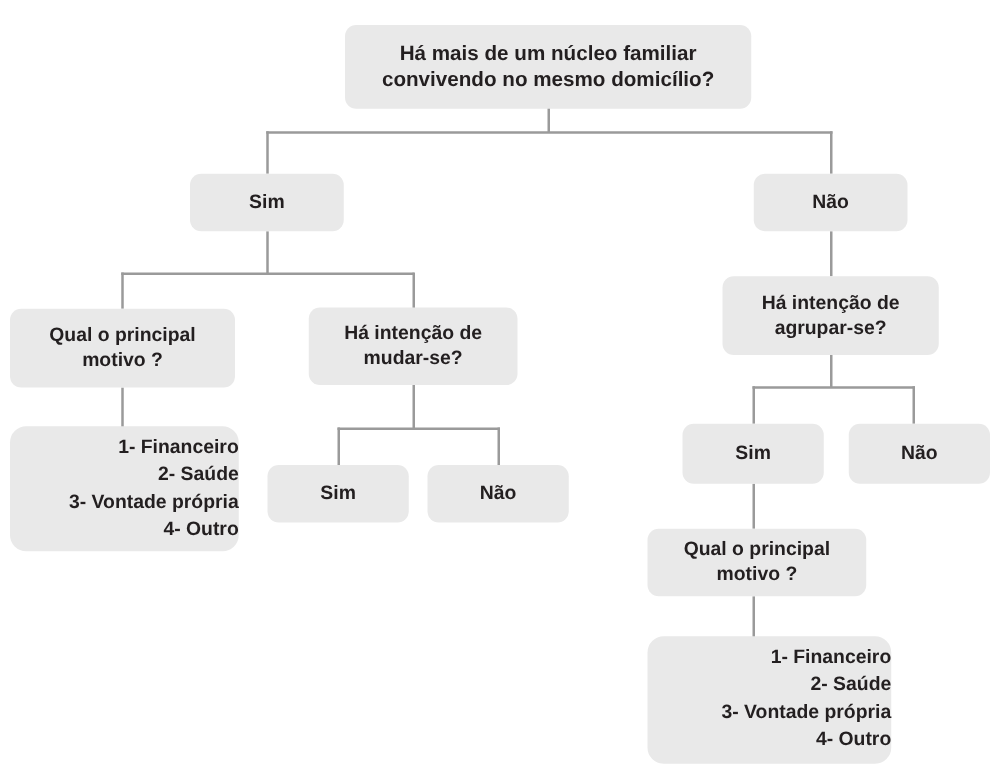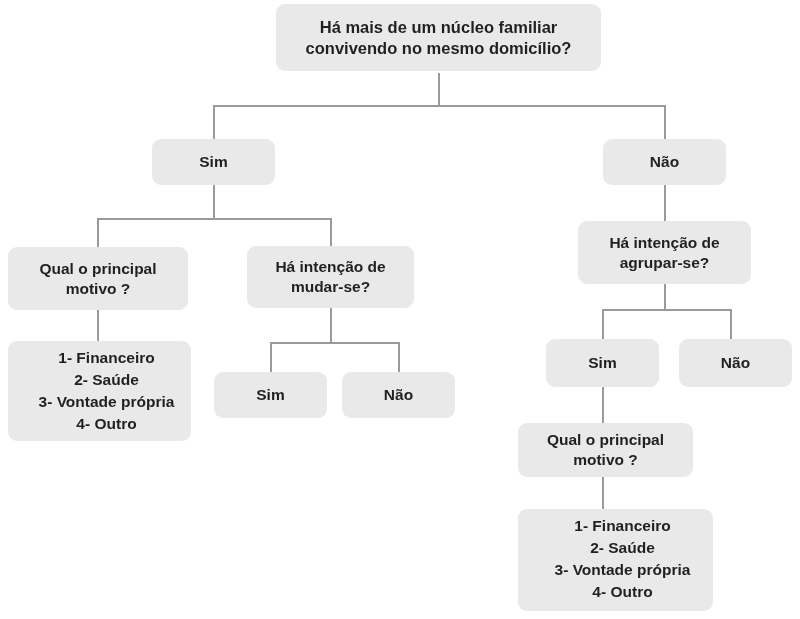--- a/index.html
+++ b/index.html
@@ -27,22 +27,23 @@
     text-align: center;
     line-height: 1.26;
     z-index: 2;
     font-weight: bold;
   }
   .node.bold {
     font-weight: bold;
   }
   .node.list {
     display: block;
-    text-align: center;
+    text-align: right;
     justify-content: flex-start;
+    border-radius: 13px;
   }
   .node .txt {
     display: block;
     width: 100%;
     white-space: pre-line;
   }
   .node.list .txt {
     white-space: pre-line;
     line-height: 1.42;
   }
@@ -80,21 +81,21 @@
 
   <div class="edge v" style="left:664px; top:284px; height:26px;"></div>
   <div class="edge h" style="left:602px; top:309px; width:130px;"></div>
   <div class="edge v" style="left:602px; top:309px; height:30px;"></div>
   <div class="edge v" style="left:730px; top:309px; height:30px;"></div>
 
   <div class="edge v" style="left:602px; top:387px; height:36px;"></div>
 
   <div class="edge v" style="left:602px; top:477px; height:33px;"></div>
 
-  <div class="node bold" style="left:276px; top:4px; width:325px; height:67px; font-size:16.5px;">
+  <div class="node bold" style="left:276px; top:20px; width:325px; height:67px; font-size:16.5px;">
     <span class="txt">Há mais de um núcleo familiar
 convivendo no mesmo domicílio?</span>
   </div>
 
   <div class="node" style="left:152px; top:139px; width:123px; height:46px; font-size:15.5px;">
     <span class="txt">Sim</span>
   </div>
 
   <div class="node" style="left:603px; top:139px; width:123px; height:46px; font-size:15.5px;">
     <span class="txt">Não</span>

